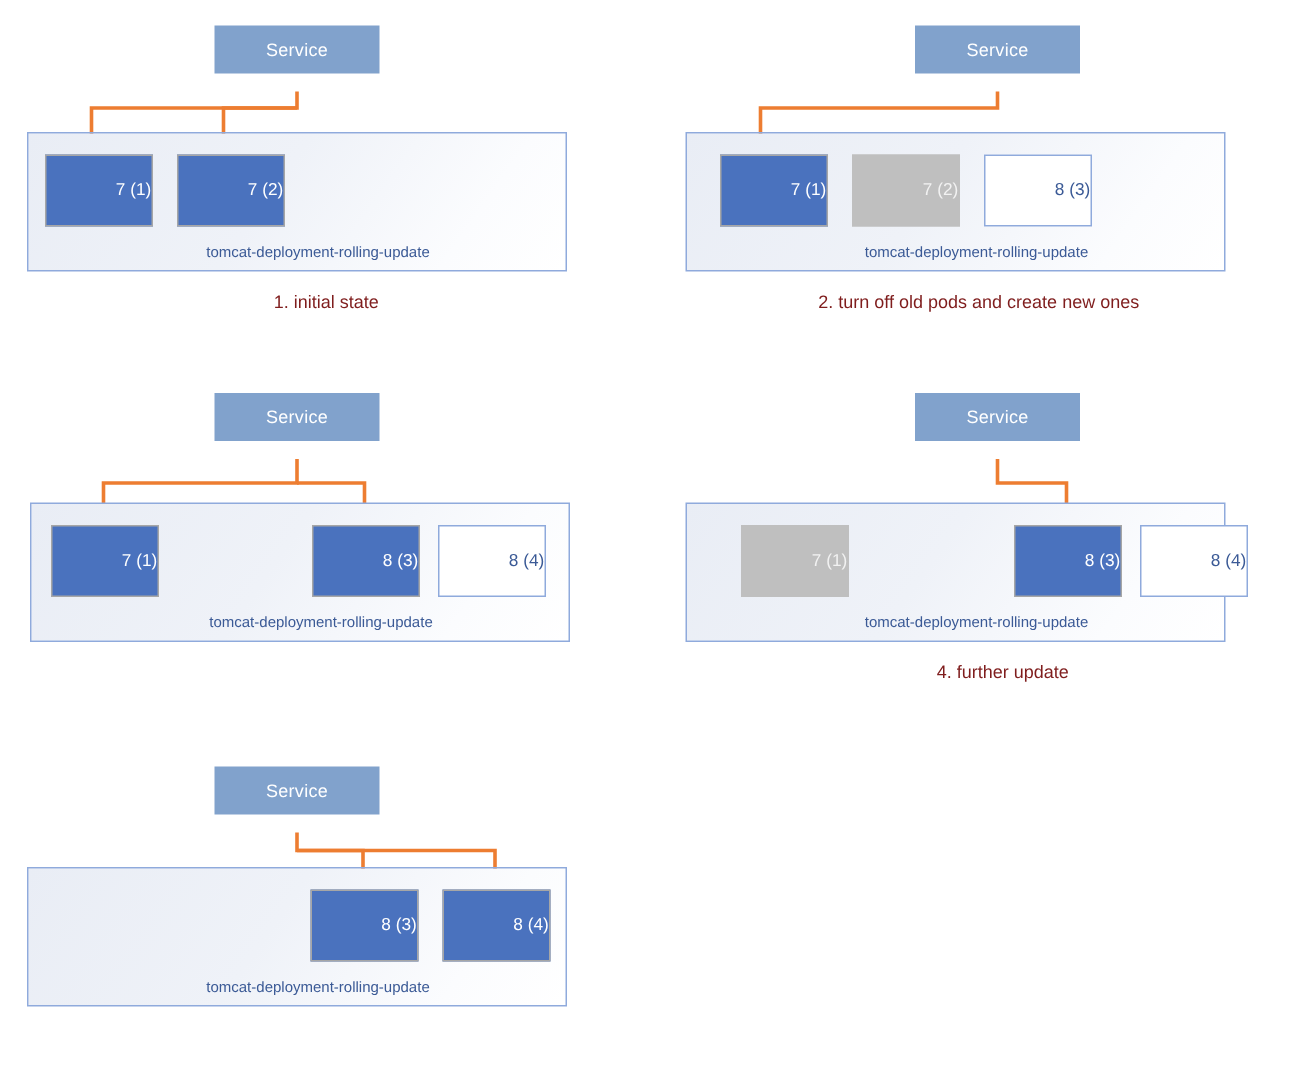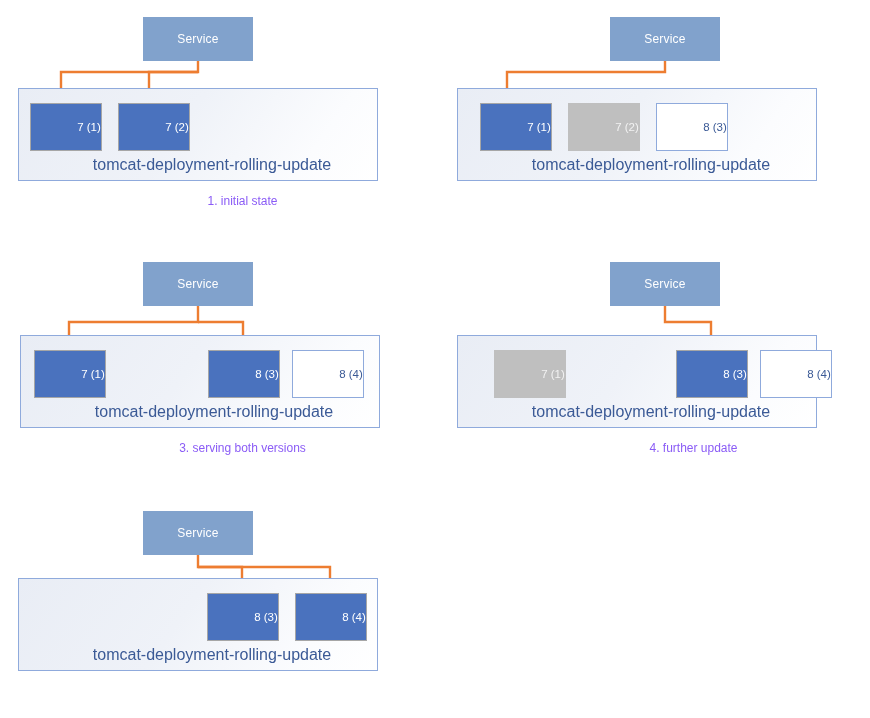--- a/index.html
+++ b/index.html
@@ -16,21 +16,21 @@
   }
   .panel {
     position: absolute;
     width: 435px;
     height: 230px;
   }
   
   .service-box {
     position: absolute;
     width: 110px;
-    height: 44px;
+    height: 32px;
     background: #81A2CC;
     color: #ffffff;
     font-size: 12px;
     display: flex;
     align-items: center;
     justify-content: center;
     letter-spacing: .2px;
   }
   
   .deployment {
@@ -38,21 +38,21 @@
     border: 1px solid #8FAADC;
     background: linear-gradient(125deg, #E9EDF5 0%, #EFF2F8 45%, #FBFCFE 80%, #FFFFFF 100%);
     box-sizing: border-box;
   }
   .deployment-label {
     position: absolute;
     left: 0;
     right: 0;
     bottom: 6px;
     text-align: center;
-    font-size: 16px;
+    font-size: 10px;
     color: #3B5A96;
     white-space: nowrap;
     margin-left: 28px;
   }
   
   .pod {
     position: absolute;
     width: 72px;
     height: 48px;
     box-sizing: border-box;
@@ -76,23 +76,22 @@
     background: #FFFFFF;
     color: #3B5A96;
     border: 1px solid #8FAADC;
   }
   
   .caption {
     position: absolute;
     width: 100%;
     text-align: center;
     font-size: 12px;
-    color: #8b5cf6;
+    color: #7f1d1d;
     white-space: nowrap;
-    padding-left: 25px;
   }
   
   .connectors {
     position: absolute;
     left: 0;
     top: 0;
     overflow: visible;
     pointer-events: none;
   }
 </style>
@@ -144,20 +143,21 @@
     </div>
     <div class="pod terminating" style="left:110px; top:14px;">
       <span>7 (2)</span>
     </div>
     <div class="pod pending" style="left:198px; top:14px;">
       <span>8 (3)</span>
     </div>
     <div class="deployment-label">tomcat-deployment-rolling-update</div>
   </div>
 
+  <div class="caption" style="top:194px; left:0px;">2. turn off old pods and create new ones</div>
 </div>
 
 <div class="panel" style="left:0px; top:245px;">
   <div class="service-box" style="left:143px; top:17px;">
     <span>Service</span>
   </div>
 
   <svg class="connectors" width="435" height="230" viewBox="0 0 435 230">
     <g stroke="#ED7D31" stroke-width="2.4" fill="none">
       <path d="M198,61 L198,77 L69,77 L69,94"></path>
@@ -173,21 +173,20 @@
     </div>
     <div class="pod active" style="left:187px; top:14px;">
       <span>8 (3)</span>
     </div>
     <div class="pod pending" style="left:271px; top:14px;">
       <span>8 (4)</span>
     </div>
     <div class="deployment-label">tomcat-deployment-rolling-update</div>
   </div>
 
-  <div class="caption" style="top:196px; left:0px;">3. serving both versions</div>
 </div>
 
 <div class="panel" style="left:435px; top:245px;">
   <div class="service-box" style="left:175px; top:17px;">
     <span>Service</span>
   </div>
 
   <svg class="connectors" width="435" height="230" viewBox="0 0 435 230">
     <g stroke="#ED7D31" stroke-width="2.4" fill="none">
       <path d="M230,61 L230,77 L276,77 L276,94"></path>

